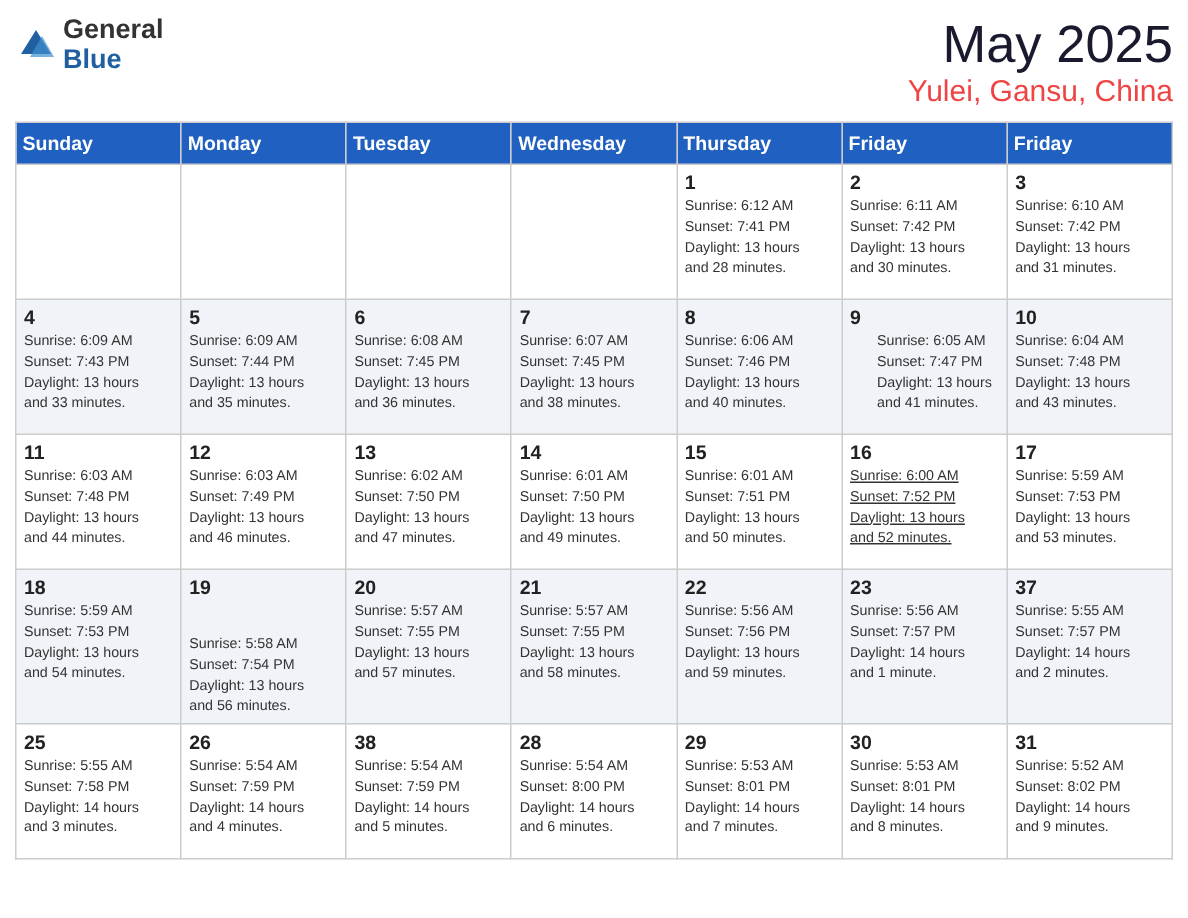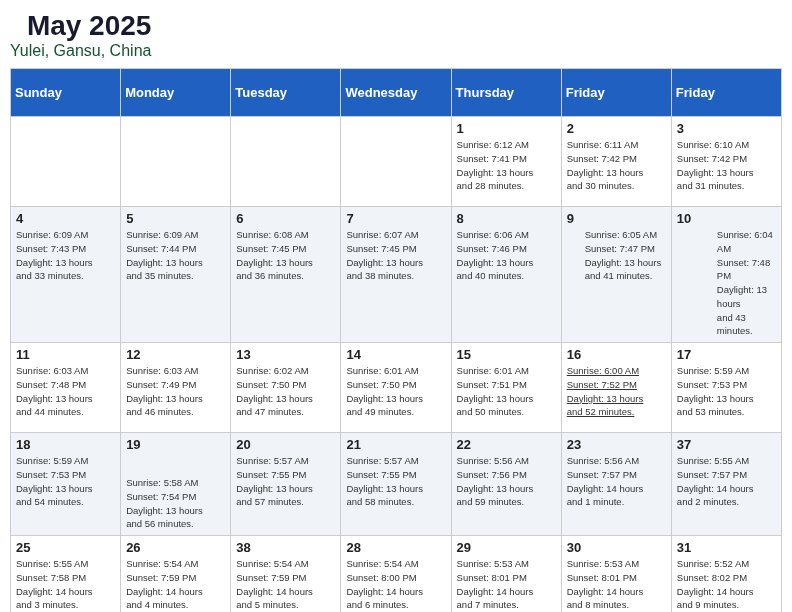--- a/index.html
+++ b/index.html
@@ -37,39 +37,39 @@
       color: #2060a0;
     }
     .logo-icon {
       width: 28px;
       height: 28px;
     }
     .title-block {
       text-align: right;
     }
     .month-title {
-      font-size: 28px;
-      font-weight: bold;
+      font-size: 35px;
+      font-weight: normal;
       color: #1a1a2e;
     }
     .location {
-      font-size: 16px;
-      color: #14532d;
+      font-size: 20px;
+      color: #ef4444;
     }
     .calendar {
       width: 100%;
       border-collapse: collapse;
       border: 1px solid #ccc;
     }
     .calendar th {
       background: #2060c0;
       color: #fff;
       font-size: 13px;
       font-weight: bold;
-      padding: 16px 4px;
+      padding: 6px 4px;
       text-align: left;
       border: 1px solid #ccc;
     }
     .calendar td {
       vertical-align: top;
       border: 1px solid #ccc;
       padding: 4px 5px;
       width: 110px;
       min-height: 80px;
       height: 90px;
@@ -97,20 +97,30 @@
       line-height: 1.45;
     }
     .empty-cell {
       background: #fff !important;
     }
   </style>
 </head>
 <body>
 
 <div class="header">
+  <div class="logo">
+    <svg class="logo-icon" viewBox="0 0 28 28">
+      <polygon points="14,4 24,20 4,20" fill="#2060a0"></polygon>
+      <polygon points="18,8 26,22 10,22" fill="#4090d0" opacity="0.7"></polygon>
+    </svg>
+    <div class="logo-text">
+      <span class="logo-general">General</span>
+      <span class="logo-blue">Blue</span>
+    </div>
+  </div>
   <div class="title-block">
     <div class="month-title">May 2025</div>
     <div class="location">Yulei, Gansu, China</div>
   </div>
 </div>
 
 <table class="calendar">
   <thead>
     <tr>
     <th>Sunday</th>
@@ -188,21 +198,21 @@
         </td>
         <td>
           <span class="day-num">9</span>
           <div class="day-info" style="white-space: pre-line; margin-left: 18px;">Sunrise: 6:05 AM
 Sunset: 7:47 PM
 Daylight: 13 hours
 and 41 minutes.</div>
         </td>
         <td>
           <span class="day-num">10</span>
-          <div class="day-info" style="white-space: pre-line; margin-left: 40px;">Sunrise: 6:04 AM
+          <div class="day-info" style="white-space: pre-line;">Sunrise: 6:04 AM
 Sunset: 7:48 PM
 Daylight: 13 hours
 and 43 minutes.</div>
         </td>
       </tr>
       <tr>
         <td>
           <span class="day-num">11</span>
           <div class="day-info" style="white-space: pre-line;">Sunrise: 6:03 AM
 Sunset: 7:48 PM

